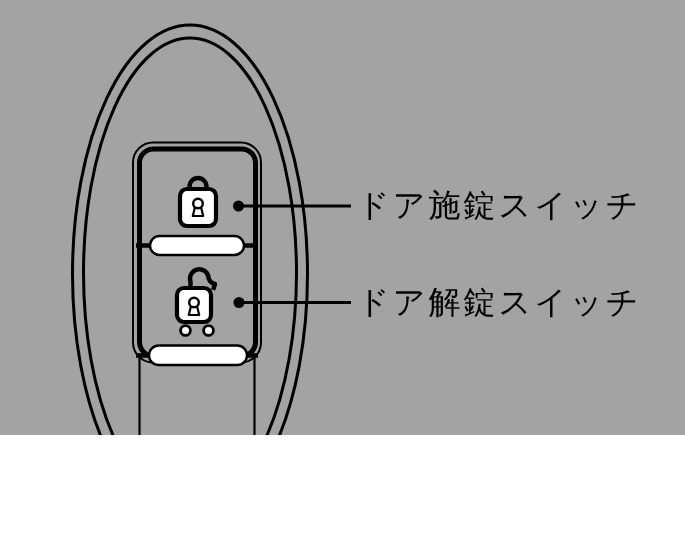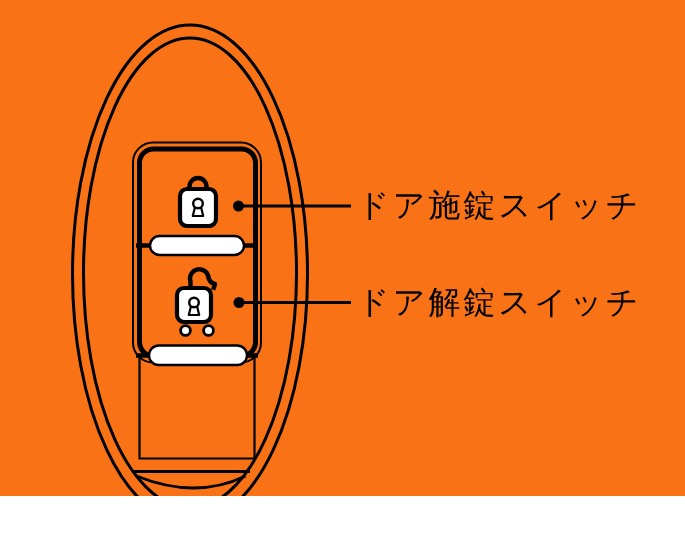--- a/index.html
+++ b/index.html
@@ -3,22 +3,22 @@
 <meta charset="utf-8">
 <style>
   html, body {
     margin: 0;
     padding: 0;
     background: #ffffff;
   }
   #stage {
     position: relative;
     width: 685px;
-    height: 496px;
-    background: #f97316;
+    height: 435px;
+    background: #a3a3a3;
     overflow: hidden;
     font-family: "Liberation Sans", sans-serif;
   }
   svg text {
     font-family: "Liberation Sans", "DejaVu Sans", sans-serif;
     fill: #000000;
     letter-spacing: 3px;
   }
 </style>
 </head>

